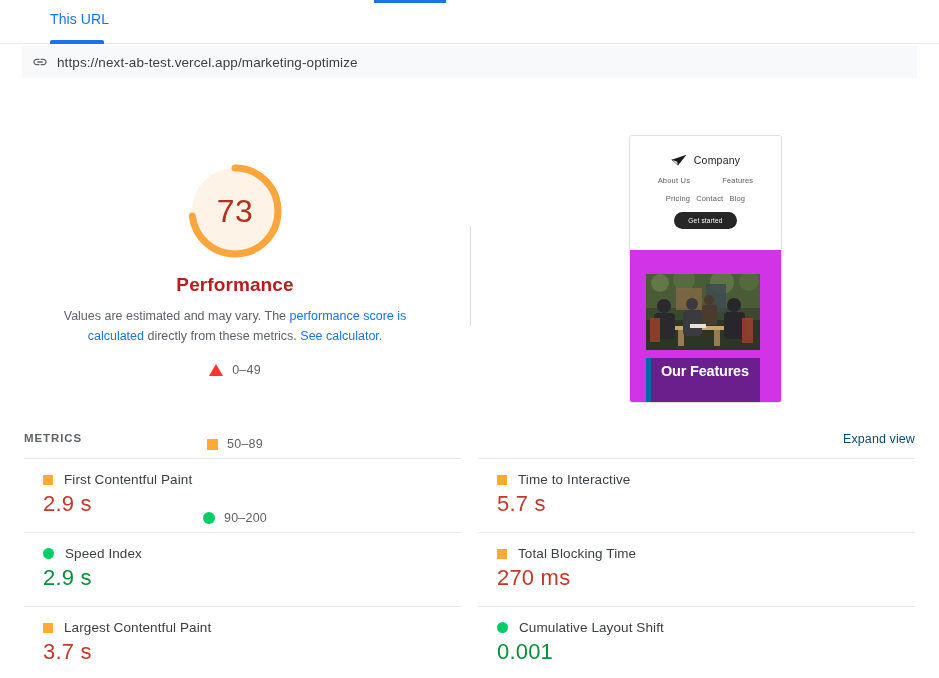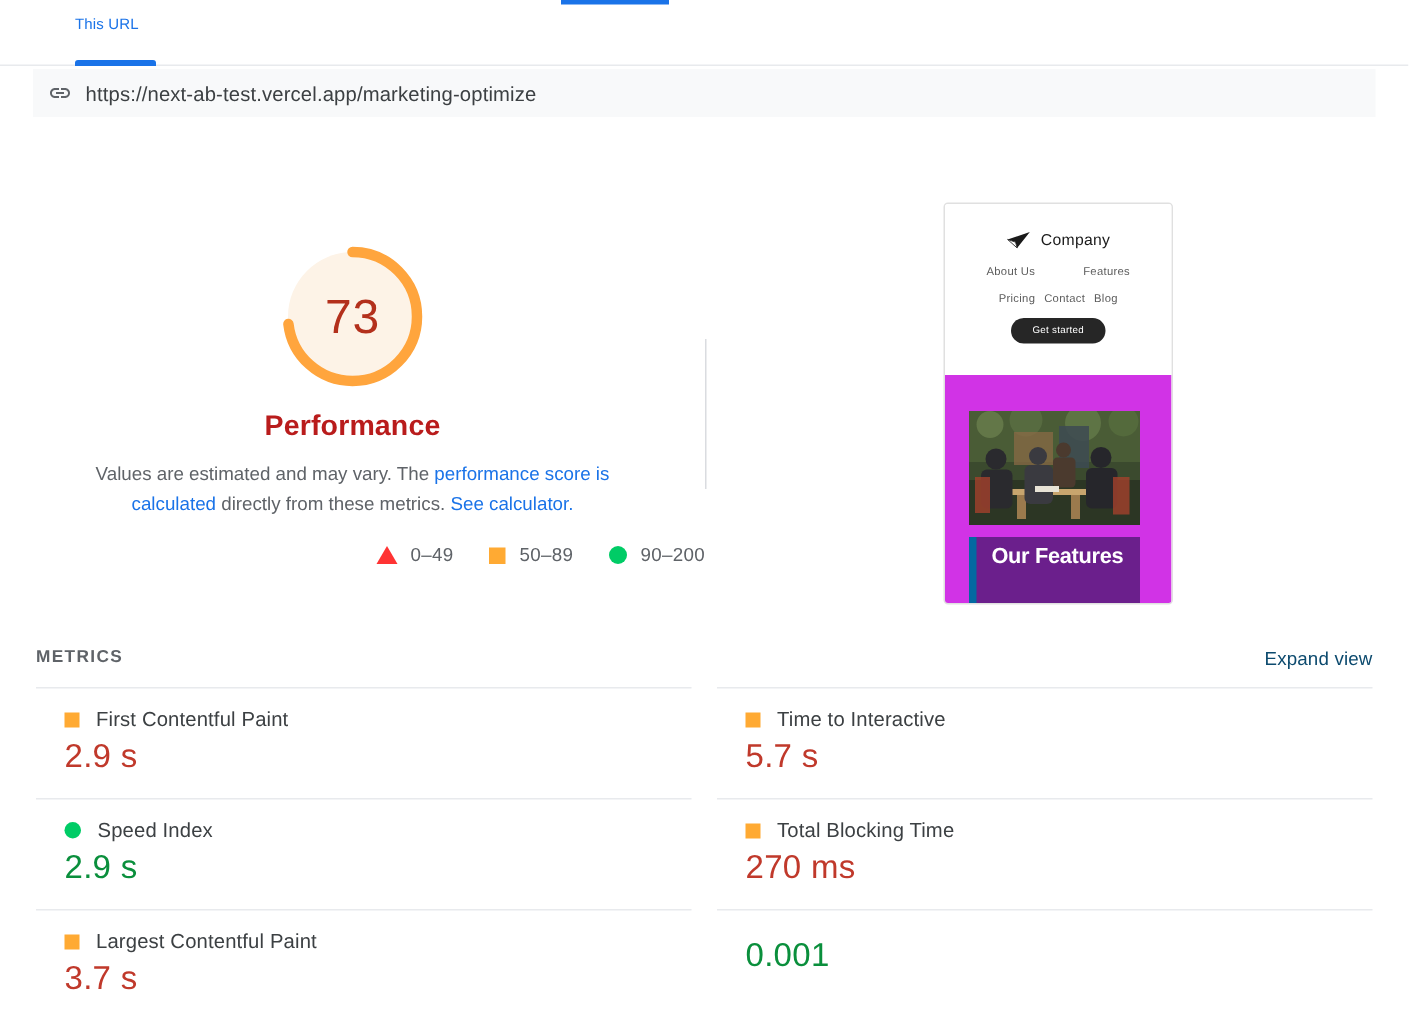--- a/index.html
+++ b/index.html
@@ -40,21 +40,21 @@
     position: absolute;
     left: 50px;
     top: 6px;
     height: 38px;
     display: flex;
     align-items: flex-start;
     padding-top: 5px;
     box-sizing: border-box;
   }
   .tab-label {
-    font-size: 10px;
+    font-size: 14px;
     color: #1a73e8;
     font-weight: 500;
     letter-spacing: 0.1px;
     white-space: nowrap;
   }
   .tab-underline {
     position: absolute;
     left: 50px;
     top: 40px;
     width: 54px;
@@ -149,23 +149,24 @@
   .score-desc a {
     color: #1a73e8;
     text-decoration: none;
   }
   .legend {
     position: absolute;
     left: 0;
     top: 243px;
     width: 470px;
     display: flex;
-    justify-content: flex-end;
+    justify-content: space-between;
     align-items: center;
-    gap: 24px;
+    gap: 60px;
+    flex-direction: column;
   }
   .legend-item {
     display: flex;
     align-items: center;
     gap: 9px;
   }
   .legend-text {
     font-size: 12.5px;
     color: #5f6368;
     letter-spacing: 0.2px;
@@ -531,16 +532,20 @@
 
   <div class="metric-row">
     <div class="metric-title-row">
       <span class="m-square"></span>
       <span class="metric-title">Largest Contentful Paint</span>
     </div>
     <div class="metric-value red">3.7 s</div>
   </div>
 
   <div class="metric-row">
+    <div class="metric-title-row">
+      <span class="m-circle"></span>
+      <span class="metric-title">Cumulative Layout Shift</span>
+    </div>
     <div class="metric-value green">0.001</div>
   </div>
 
 </div>
 
 </body></html>

